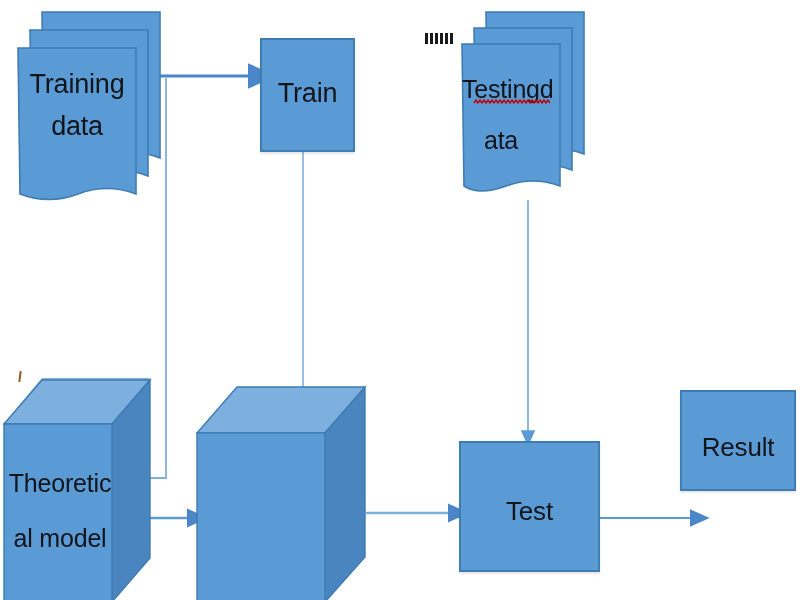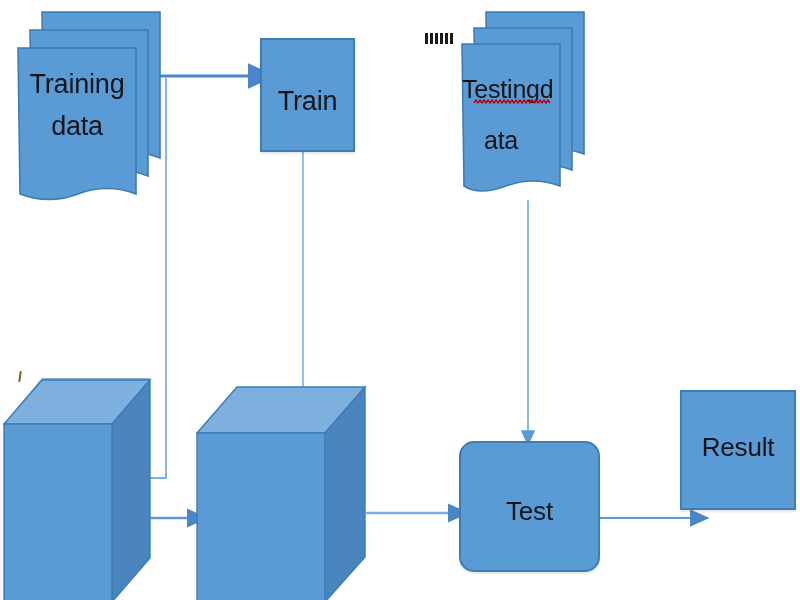--- a/index.html
+++ b/index.html
@@ -133,21 +133,21 @@
 
       <path d="M16,22 H134 V168 Q105,157 76,168 Q47,179 18,168 Z" fill="#5B9BD5" stroke="#3E7CB1" stroke-width="1.6"></path>
 
       <path d="M4,40 H122 V186 Q93,175 64,186 Q35,197 6,186 Z" fill="#5B9BD5" stroke="#3E7CB1" stroke-width="1.6"></path>
     </svg>
     <div class="node-label" style="top:56px; left:4px; width:118px; font-size:27px;">Training
 data</div>
   </div>
 
   <div class="rect" style="left:260px; top:38px; width:95px; height:114px;">
-    <div class="node-label" style="top:33px; font-size:27px;margin-top:8px;">Train</div>
+    <div class="node-label" style="top:33px; font-size:27px;">Train</div>
   </div>
 
   <div class="ticks" style="left:425px; top:33px;">
     <i></i>
       <i></i>
       <i></i>
       <i></i>
       <i></i>
       <i></i>
   </div>
@@ -173,31 +173,33 @@
                 clip-path:polygon(0% 100%, 26% 0%, 100% 0%, 74% 100%);
                 border:none; background:#7DB0DF;"></div>
     <svg style="position:absolute;left:0;top:0;overflow:visible;" width="146" height="224" viewBox="0 0 146 224">
 
       <polygon points="0,46 38,2 146,2 108,46" fill="#7DB0DF" stroke="#3E7CB1" stroke-width="1.4"></polygon>
 
       <polygon points="108,46 146,2 146,180 108,224" fill="#4A85BF" stroke="#3E7CB1" stroke-width="1.4"></polygon>
 
       <rect x="0" y="46" width="108" height="178" fill="#5B9BD5" stroke="#3E7CB1" stroke-width="1.4"></rect>
     </svg>
+    <div class="node-label" style="top:78px; left:0; width:112px; font-size:25px; line-height:2.2;">Theoretic
+al model</div>
   </div>
 
   <div class="cube" style="left:197px; top:385px; width:170px; height:217px;">
     <svg style="position:absolute;left:0;top:0;overflow:visible;" width="170" height="217" viewBox="0 0 170 217">
       <polygon points="0,48 40,2 168,2 128,48" fill="#7DB0DF" stroke="#3E7CB1" stroke-width="1.4"></polygon>
       <polygon points="128,48 168,2 168,172 128,217" fill="#4A85BF" stroke="#3E7CB1" stroke-width="1.4"></polygon>
       <rect x="0" y="48" width="128" height="169" fill="#5B9BD5" stroke="#3E7CB1" stroke-width="1.4"></rect>
     </svg>
   </div>
 
-  <div class="rect" style="left:459px; top:441px; width:141px; height:131px;border-radius:15px;">
+  <div class="rect" style="left:459px; top:441px; width:141px; height:131px;">
     <div class="node-label" style="top:48px; font-size:26px;">Test</div>
   </div>
 
-  <div class="rect" style="left:680px; top:390px; width:116px; height:120px;">
+  <div class="rect" style="left:680px; top:390px; width:116px; height:101px;">
     <div class="node-label" style="top:35px; font-size:26px;">Result</div>
   </div>
 
 </div>
 
 </body></html>

